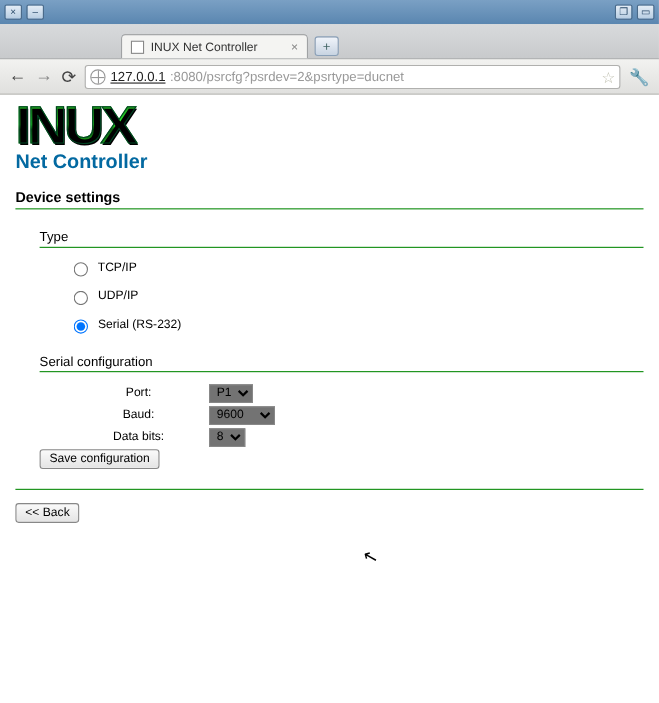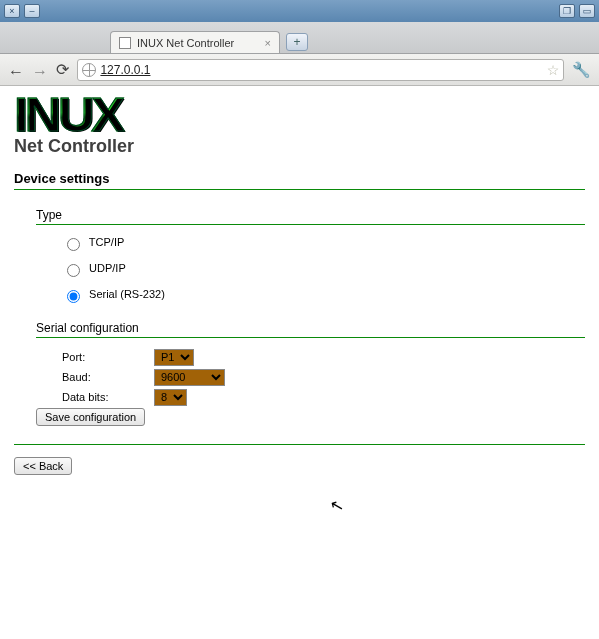--- a/index.html
+++ b/index.html
@@ -125,21 +125,21 @@
     color:transparent;
     -webkit-text-stroke: 1px #042;
     text-shadow: 1px 1px 0 #000;
     display:inline-block;
     transform: scaleX(1.05);
     transform-origin:left;
   }
   .logo-sub {
     font-size:18px;
     font-weight:bold;
-    color:#404040;
+    color:#0369a1;
     margin-top:-2px;
   }
   h2.section {
     font-size:13px;
     font-weight:bold;
     margin: 14px 0 2px 0;
     padding-bottom:1px;
   }
   hr.green {
     border:none;
@@ -150,25 +150,25 @@
     font-size:12px;
     font-weight:normal;
     margin: 18px 0 2px 22px;
   }
   hr.green.indent { margin-left:22px; }
   .radios { margin-left:48px; margin-top:8px; }
   .radios label { display:block; margin: 10px 0; font-size:11px; }
   .radios input { vertical-align:middle; margin-right:6px; }
   .form { margin-left:48px; margin-top:10px; }
   .row { display:flex; align-items:center; height:19px; margin:1px 0; font-size:11px; }
-  .row .lbl { width:92px; }
+  .row .lbl { width:128px;text-align:center; }
   .sel {
     font-size:11px;
     border:1px solid #888;
-    background:#a16207;
+    background:#737373;
     height:17px;
     padding:0 2px;
   }
   .btn {
     font-size:11px;
     padding:2px 8px;
     border:1px solid #888;
     background:linear-gradient(#fafafa,#e4e4e4);
     border-radius:3px;
   }
@@ -206,20 +206,21 @@
   <div class="newtab">+</div>
 </div>
 
 <div class="toolbar">
   <span class="nav-ico active">←</span>
   <span class="nav-ico">→</span>
   <span class="nav-ico active">⟳</span>
   <div class="addrbar">
     <span class="globe"></span>
     <span class="addr-host">127.0.0.1</span>
+      <span class="addr-path">:8080/psrcfg?psrdev=2&amp;psrtype=ducnet</span>
     <span class="star">☆</span>
   </div>
   <span class="wrench">🔧</span>
 </div>
 
 <div class="page">
 
   <div class="logo">
     <span class="logo-main">INUX</span>
     <span class="logo-sub">Net Controller</span>
@@ -249,21 +250,21 @@
   <h3 class="sub">Serial configuration</h3>
   <hr class="green indent">
 
   <div class="form">
     <div class="row">
       <span class="lbl">Port:</span>
       <select class="sel"><option>P1</option></select>
     </div>
     <div class="row">
       <span class="lbl">Baud:</span>
-      <select class="sel" style="width:71px"><option>9600</option></select>
+      <select class="sel" style="width:60px"><option>9600</option></select>
     </div>
     <div class="row">
       <span class="lbl">Data bits:</span>
       <select class="sel"><option>8</option></select>
     </div>
   </div>
 
   <div class="save-area">
     <button class="btn">Save configuration</button>
   </div>

